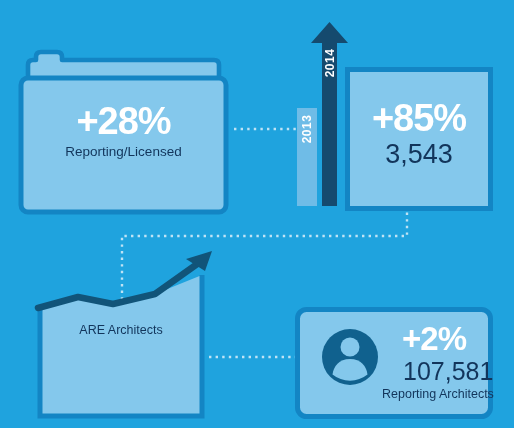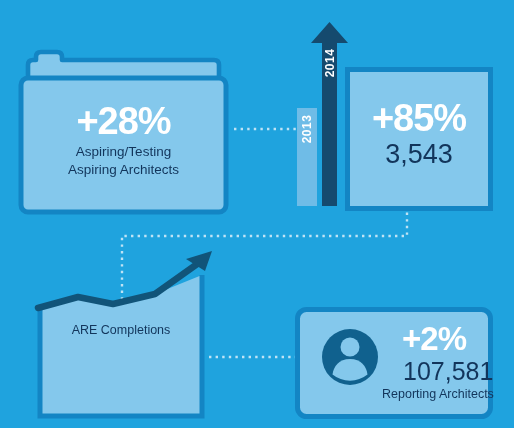--- a/index.html
+++ b/index.html
@@ -176,34 +176,33 @@
                    c-1,-8 -6.5,-15.5 -17.5,-15.5 Z" fill="#84C8EC"></path>
         </g>
       </g>
 
     </svg>
 
     <div class="text-layer">
 
       <div class="stat-block" style="left:21px; top:86px; width:205px;">
         <span class="pct">+28%</span>
-        <span class="lab">Aspiring/Testing</span>
-        <span class="lab">Aspiring Architects</span>
+        <span class="lab">Reporting/Licensed</span>
       </div>
 
       <div class="stat-block" style="left:348px; top:83px; width:142px;">
         <span class="pct">+85%</span>
         <span class="num">3,543</span>
       </div>
 
       <div class="yearlab" style="left:289px; top:106px; width:36px; text-align:center;">2013</div>
       <div class="yearlab" style="left:312px; top:40px; width:36px; text-align:center;">2014</div>
 
       <div class="stat-block" style="left:40px; top:305px; width:162px;">
-        <span class="lab lab-sm">ARE Completions</span>
+        <span class="lab lab-sm">ARE Architects</span>
       </div>
 
       <div class="stat-block" style="left:382px; top:306px; width:104px;">
         <span class="pct pct-sm">+2%</span>
         <span class="num num-sm">107,581</span>
         <span class="lab lab-sm">Reporting Architects</span>
       </div>
 
     </div>
 

